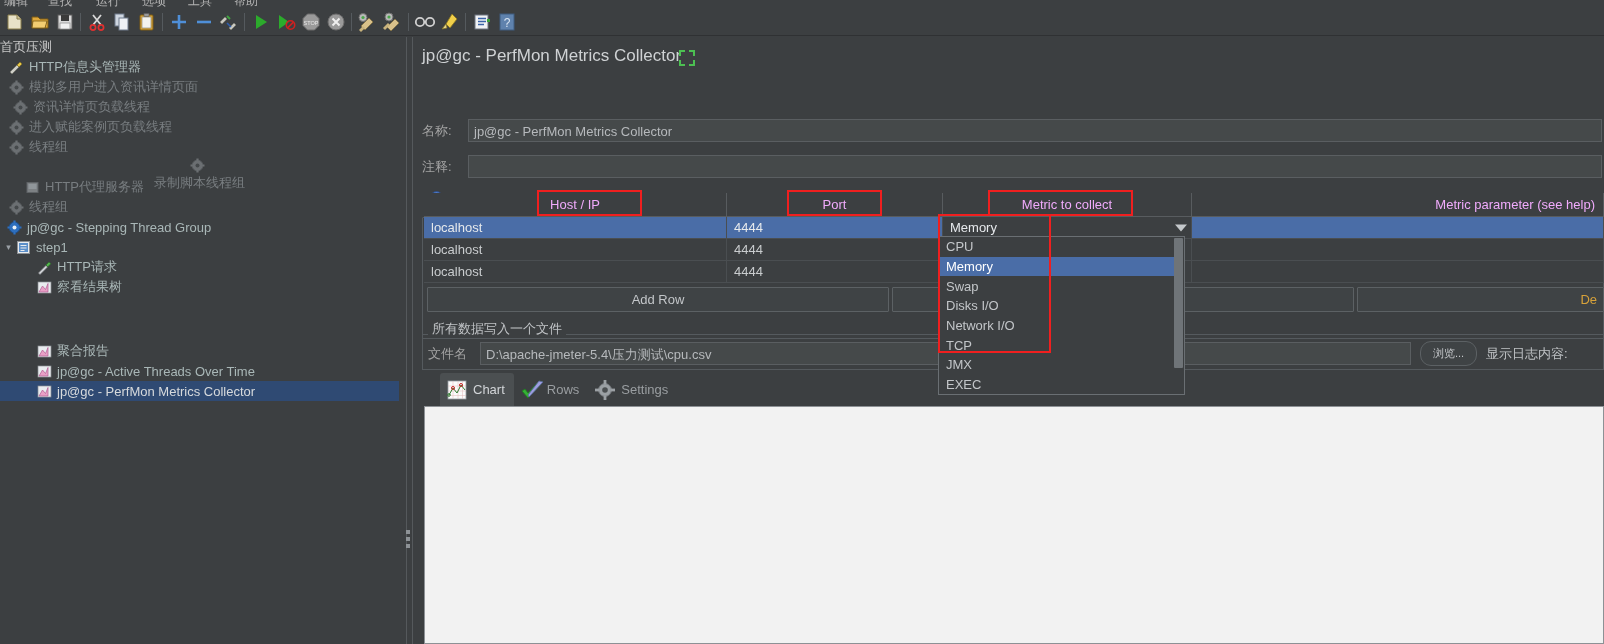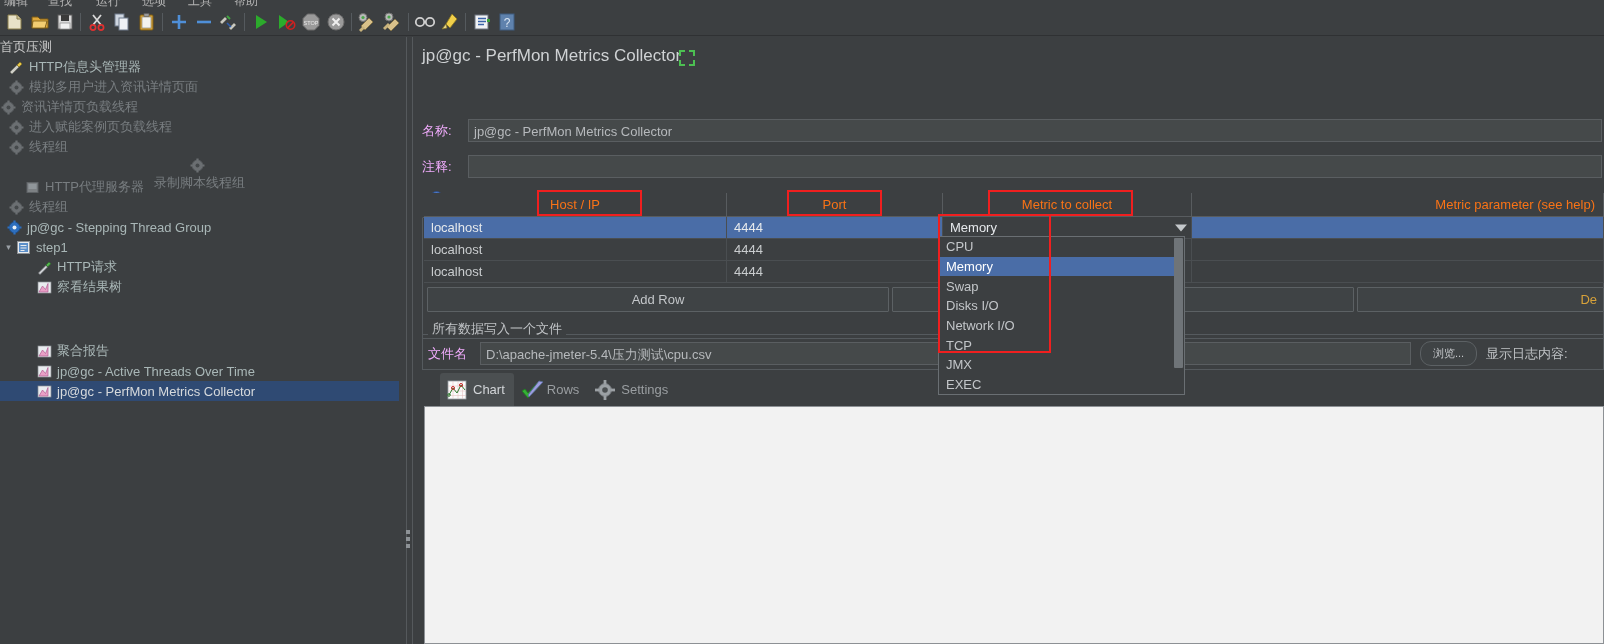--- a/index.html
+++ b/index.html
@@ -68,21 +68,21 @@
     position: absolute; left: 416px; top: 37px; width: 1188px; height: 607px;
     background: #3c3f41; overflow: hidden;
   }
   .panel-title {
     position: absolute; left: 6px; top: 9px; font-size: 17px; color: #cfd2d4;
     white-space: nowrap;
   }
   .expand-ico { position: absolute; left: 262px; top: 12px; }
 
   .field-row { position: absolute; left: 6px; }
-  .field-label { font-size: 13px; color: #f0abfc; }
+  .field-label { font-size: 13px; color: #a3a3a3; }
   .textfield {
     background: #45494a; border: 1px solid #5a5e61; color: #b6b9bc;
     font-size: 13px; padding: 2px 5px; height: 23px; line-height: 19px;
     white-space: nowrap; overflow: hidden;
   }
 
   .help-link {
     position: absolute; left: 14px; top: 153px; display: flex; align-items: center;
     font-size: 13px;
   }
@@ -96,21 +96,21 @@
   .group-title {
     position: absolute; left: 12px; top: 172px; background: #3c3f41;
     padding: 0 4px; font-size: 12.5px; color: #b9bcbf; white-space: nowrap;
   }
 
   
   .stbl { position: absolute; left: 8px; top: 190px; width: 1594px; }
   .stbl .hdr { display: flex; height: 24px; background: #3c3f41; border-bottom: 1px solid #585c5f;}
   .stbl .hdr .th {
     display: flex; align-items: center; justify-content: center;
-    font-size: 13px; color: #f97316; border-right: 1px solid #585c5f;
+    font-size: 13px; color: #f0abfc; border-right: 1px solid #585c5f;
     position: relative;
   }
   .stbl .row { display: flex; height: 22px; border-bottom: 1px solid #4a4e51; }
   .stbl .row.sel { background: #4a6da7; }
   .stbl .td {
     display: flex; align-items: center; font-size: 13px; color: #c9ccce;
     padding-left: 7px; border-right: 1px solid #4a4e51; overflow: hidden;
     white-space: nowrap;
   }
   .stbl .row.sel .td { color: #e6e9ec; }
@@ -344,21 +344,21 @@
       <span class="tree-ico">
         <svg width="17" height="17" viewBox="0 0 17 17">
             <circle cx="8.5" cy="8.5" r="5.4" fill="#6b6f72" stroke="#5a5e61"></circle>
             <circle cx="8.5" cy="8.5" r="2" fill="#45494b"></circle>
             <path d="M8.5 1.5v2.4M8.5 13.1v2.4M1.5 8.5h2.4M13.1 8.5h2.4" stroke="#6b6f72" stroke-width="2.2"></path>
           </svg>
       </span>
       <span>模拟多用户进入资讯详情页面</span>
     </div>
 
-    <div class="tree-row disabled" style="padding-left:0;">
+    <div class="tree-row disabled" style="padding-left:12px;">
       <span class="tree-ico">
         <svg width="17" height="17" viewBox="0 0 17 17">
             <circle cx="8.5" cy="8.5" r="5.4" fill="#6b6f72" stroke="#5a5e61"></circle>
             <circle cx="8.5" cy="8.5" r="2" fill="#45494b"></circle>
             <path d="M8.5 1.5v2.4M8.5 13.1v2.4M1.5 8.5h2.4M13.1 8.5h2.4" stroke="#6b6f72" stroke-width="2.2"></path>
           </svg>
       </span>
       <span>资讯详情页负载线程</span>
     </div>
 

